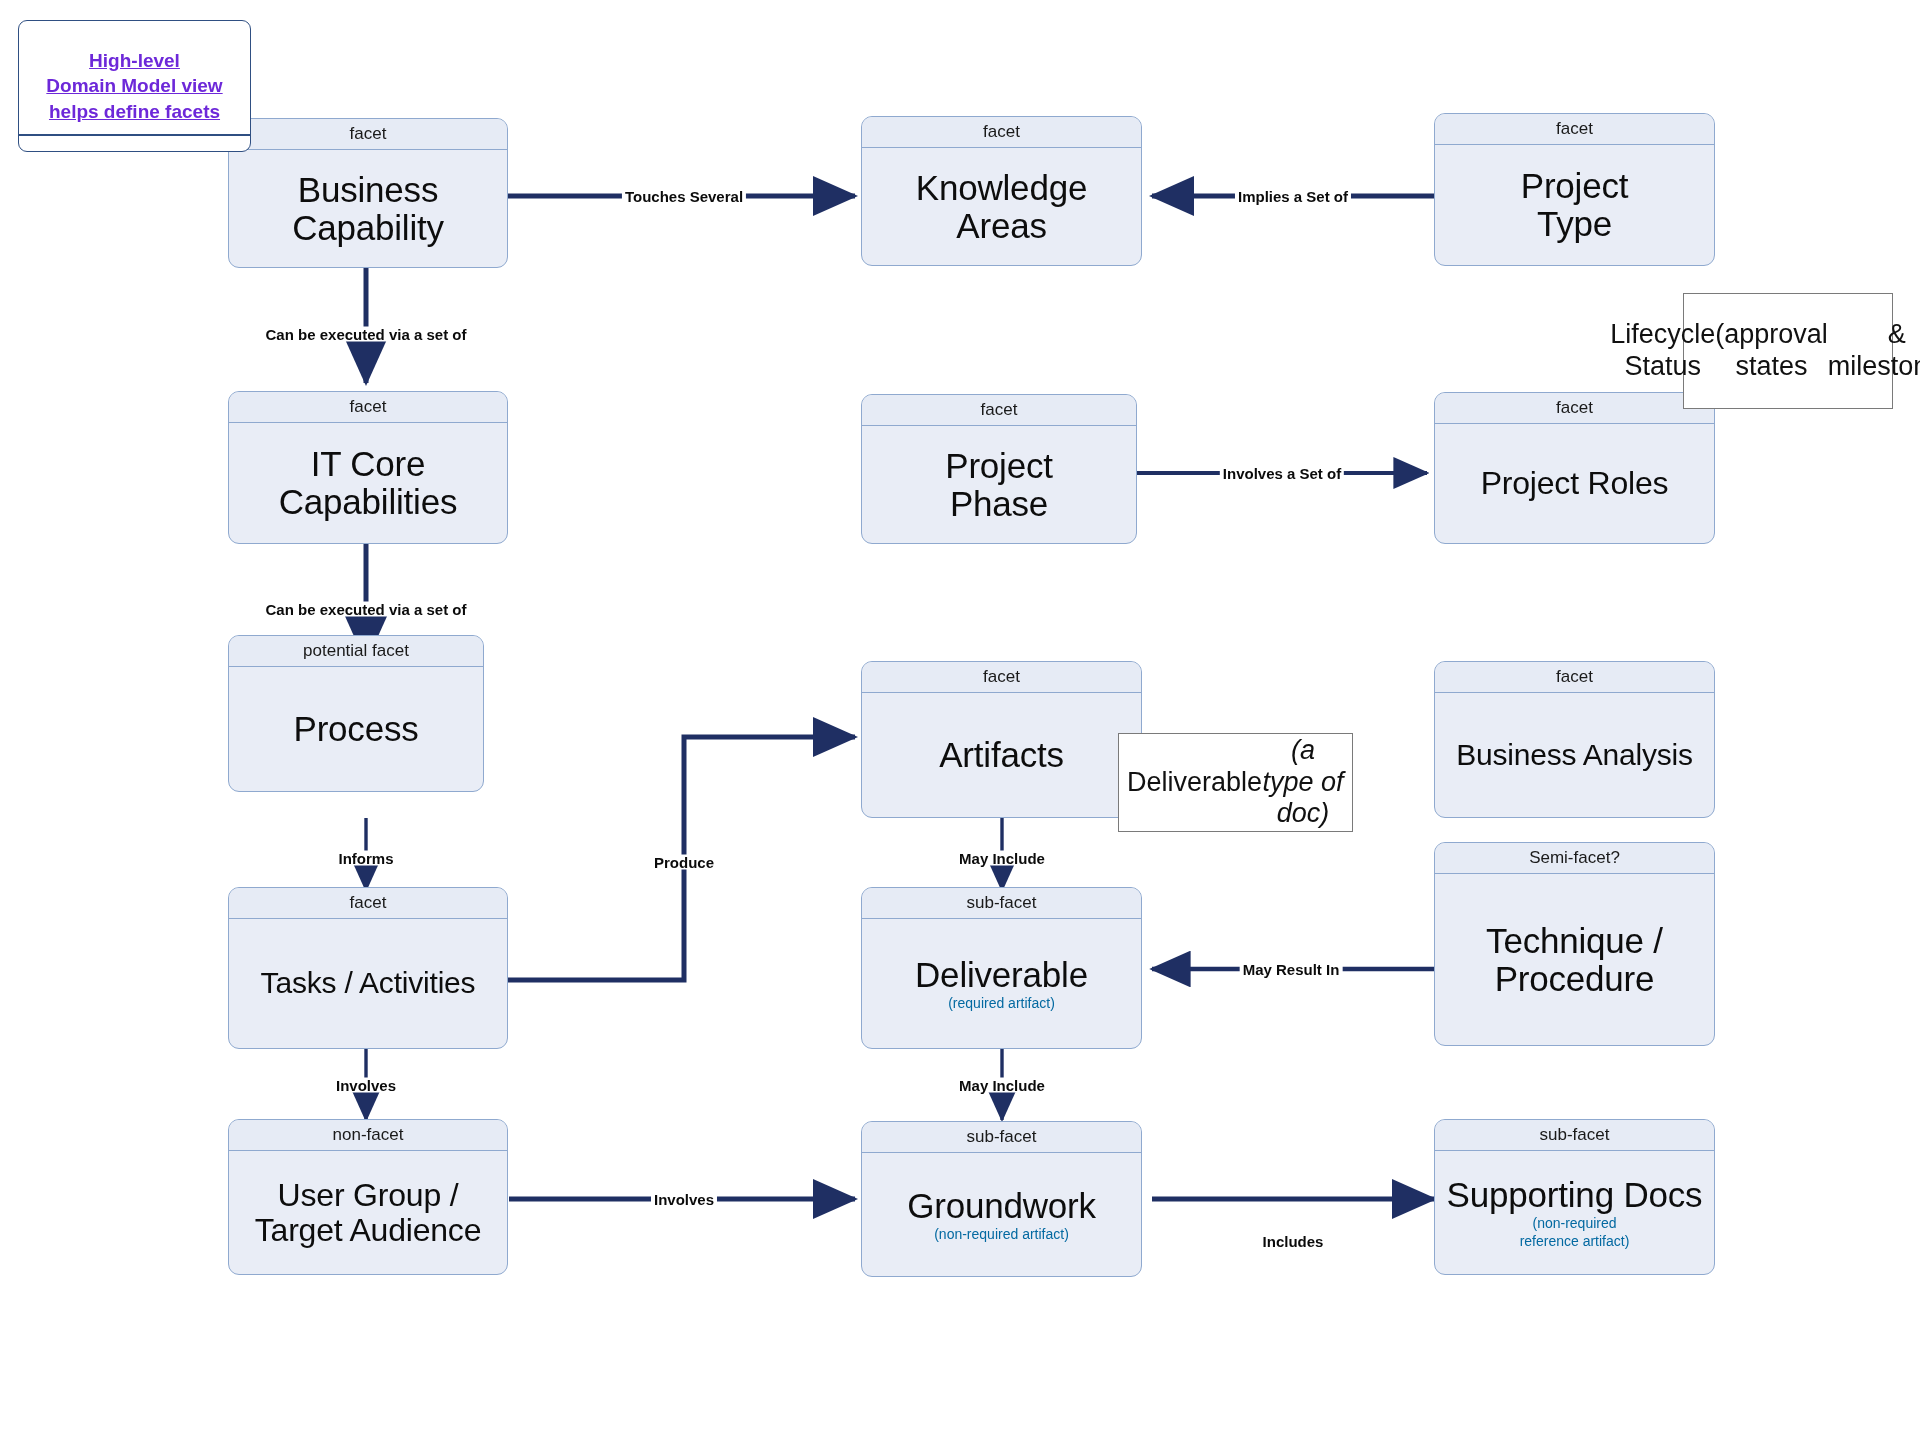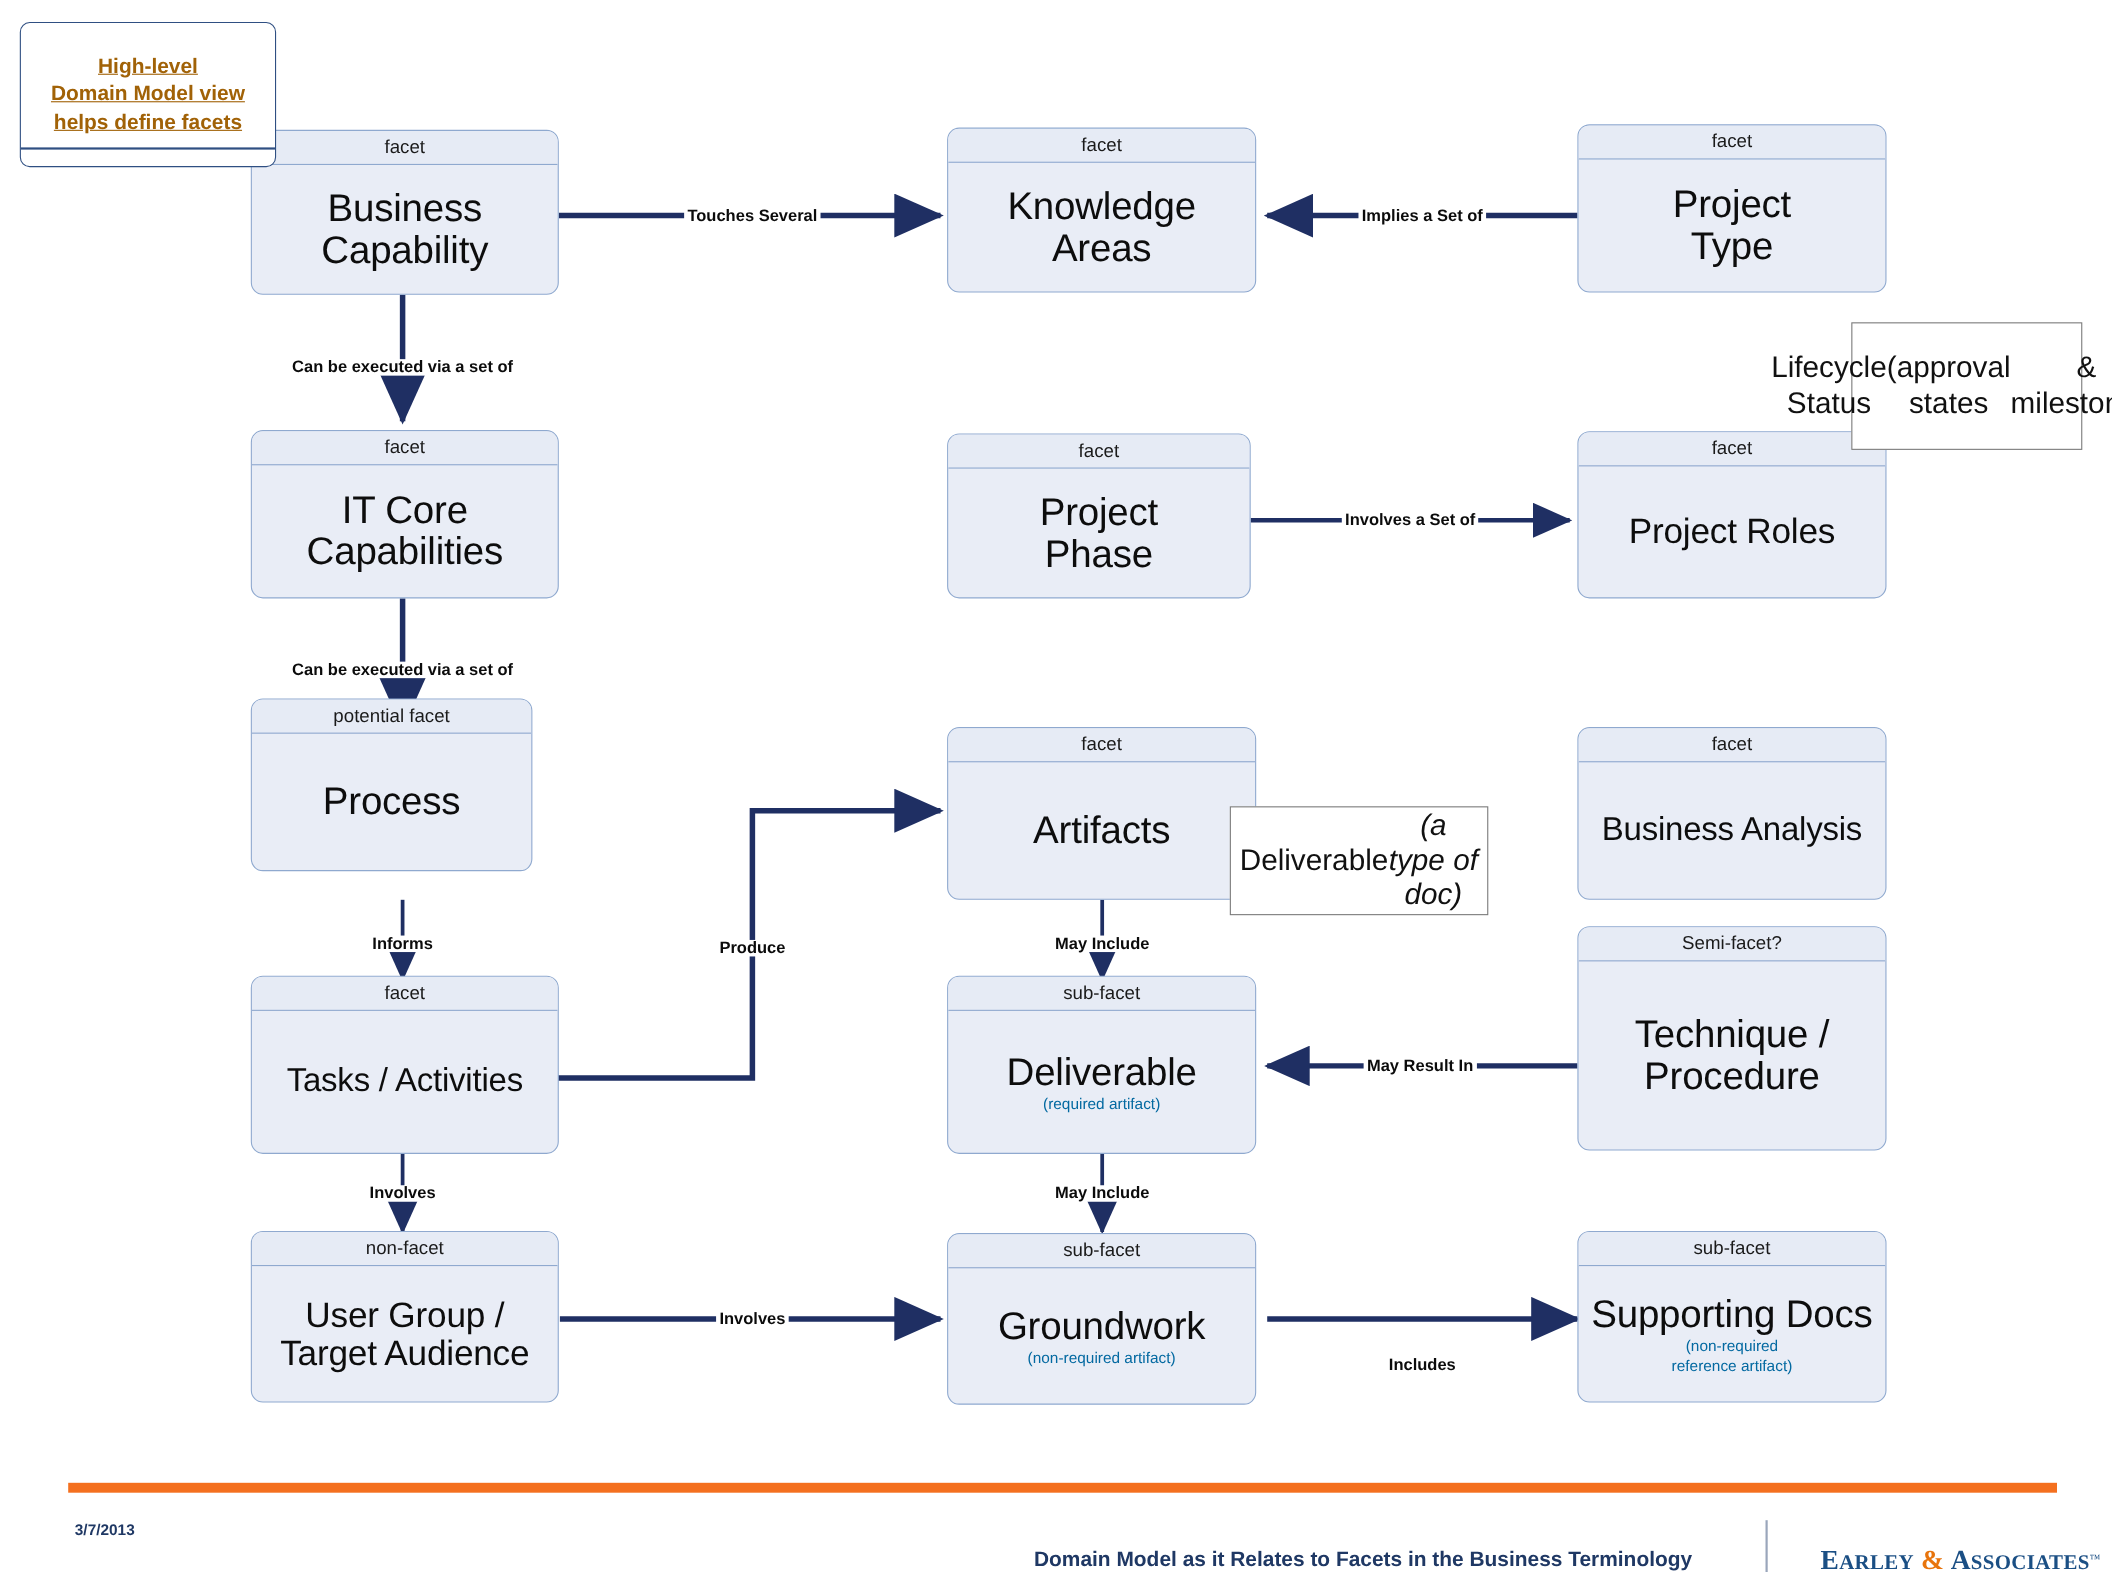--- a/index.html
+++ b/index.html
@@ -34,21 +34,21 @@
            border:1.3px solid #7a7a7a;display:flex;flex-direction:row;
            align-items:center;justify-content:center;text-align:center;
            font-size:27px;line-height:1.18;color:#111;padding:4px 8px;}
   .callout .it{font-style:italic;}
 
   
   .note{position:absolute;box-sizing:border-box;background:#ffffff;
         border:1.3px solid #2f4f82;border-radius:9px;
         display:flex;align-items:center;justify-content:center;}
   .note .inner{text-align:center;font-size:19px;line-height:1.33;
-               font-weight:bold;color:#a16207;text-decoration:underline;}
+               font-weight:bold;color:#6d28d9;text-decoration:underline;}
   .note .bar{position:absolute;left:0;right:0;bottom:15px;height:2px;
              background:#2f4f82;}
 
   
   .elabel{position:absolute;font-size:15px;font-weight:bold;color:#0b0b0b;
           background:#ffffff;padding:0 3px;white-space:nowrap;
           transform:translate(-50%,-50%);line-height:1;}
 
   
   #footer{position:absolute;left:0;bottom:0;width:1920px;height:109px;}
@@ -254,21 +254,14 @@
 
   <div class="note" style="left:18px;top:20px;width:233px;height:132px;">
     <div class="inner">
       <div>High-level</div>
       <div>Domain Model view</div>
       <div>helps define facets</div>
     </div>
     <div class="bar"></div>
   </div>
 
-  <div id="footer">
-    <div id="rule"></div>
-    <div id="fdate">3/7/2013</div>
-    <div id="ftitle">Domain Model as it Relates to Facets in the Business Terminology</div>
-    <div id="fdiv"></div>
-    <div id="flogo"><span class="w">E<small>ARLEY</small></span><span class="amp"> &amp; </span><span class="w">A<small>SSOCIATES</small></span><span class="tm">™</span></div>
-  </div>
 
 </div>
 
 </body></html>

